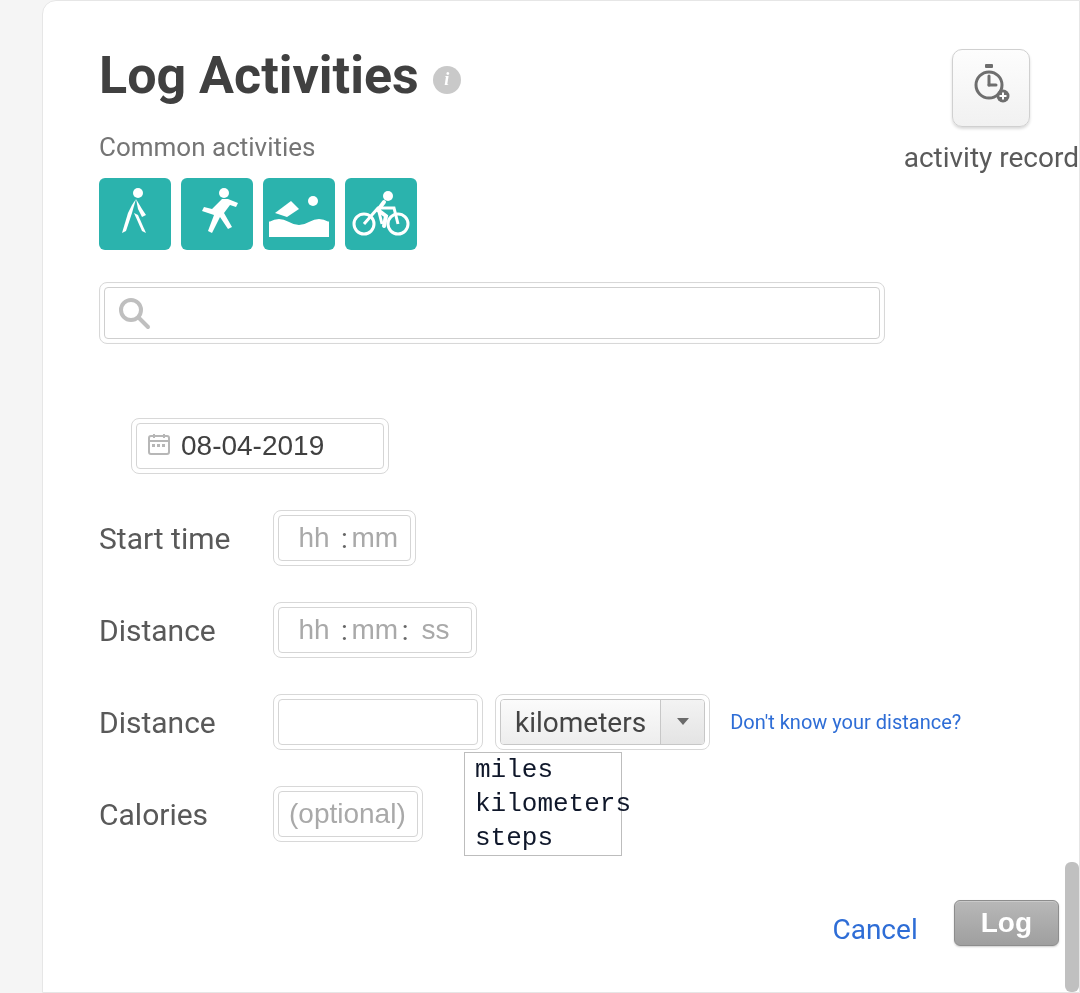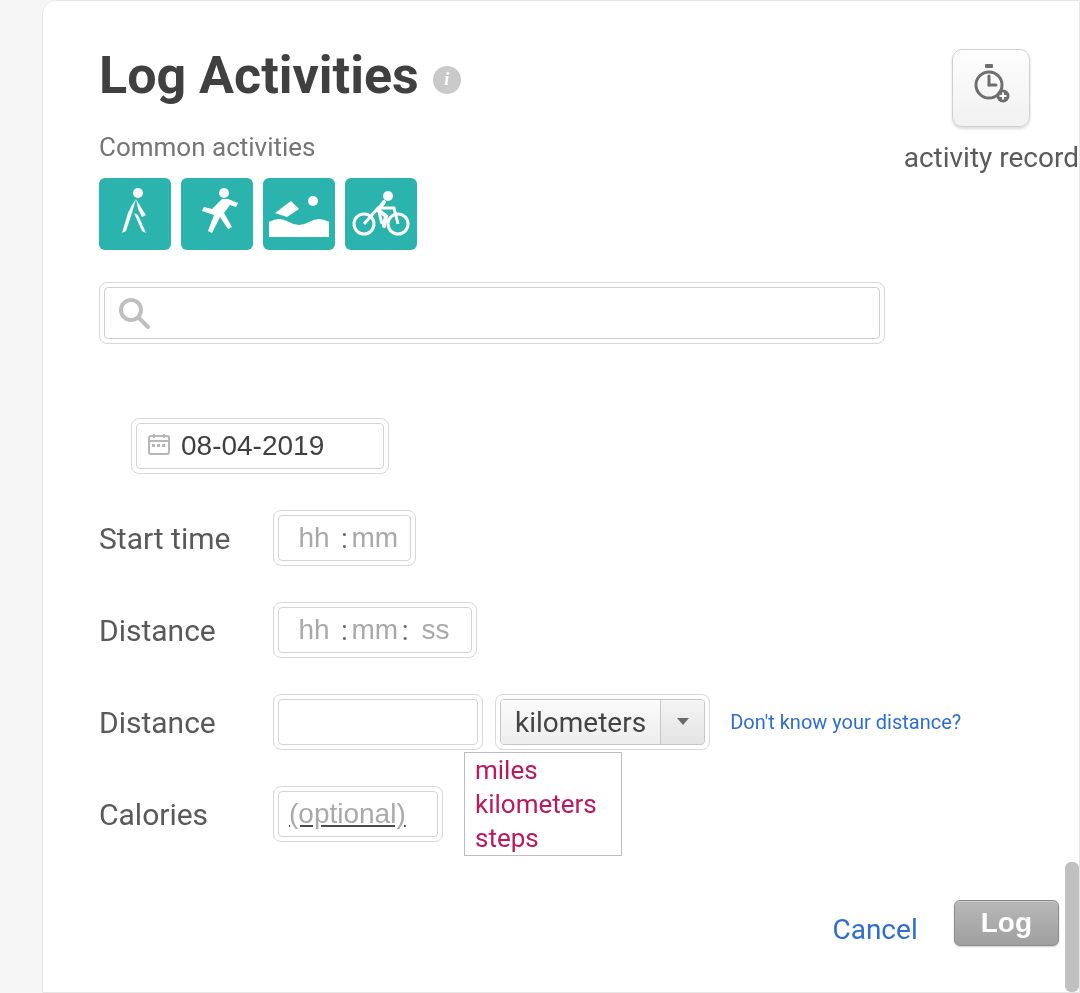--- a/index.html
+++ b/index.html
@@ -152,21 +152,21 @@
     background: transparent;
     width: 100%;
   }
   .ctrl-inner input::placeholder { color: #a9a9a9; }
   .ctrl-date { width: 258px; }
   .ctrl-date .ctrl-inner { gap: 10px; }
   .mini-input { width: 50px !important; text-align: center; }
   .colon { font-size: 28px; color: #666; padding: 0 2px; }
   .ctrl-time { width: auto; display:inline-block; }
   .ctrl-dist { width: 210px; }
-  .ctrl-cal  { width: 170px; text-decoration: underline; }
+  .ctrl-cal  { width: 150px; }
 
   .select-wrap { margin-left: 12px; display:inline-block; }
   .select-inner {
     display: flex;
     align-items: stretch;
     border: 1px solid #c7c7c7;
     border-radius: 4px;
     overflow: hidden;
     height: 46px;
   }
@@ -190,22 +190,23 @@
     left: 365px;
     top: 58px;
     width: 158px;
     border: 1px solid #bdbdbd;
     background: #fff;
     z-index: 50;
   }
   .dropdown div {
     font-size: 26px;
     padding: 2px 10px;
-    color: #be185d;
-    cursor: pointer;
+    color: #0f172a;
+    cursor: pointer;
+    font-family: Liberation Mono, monospace;
   }
 
   .distance-help {
     margin-left: 20px;
     font-size: 20px;
     color: #2e6dd6;
     cursor: pointer;
   }
 
   .footer-row {

